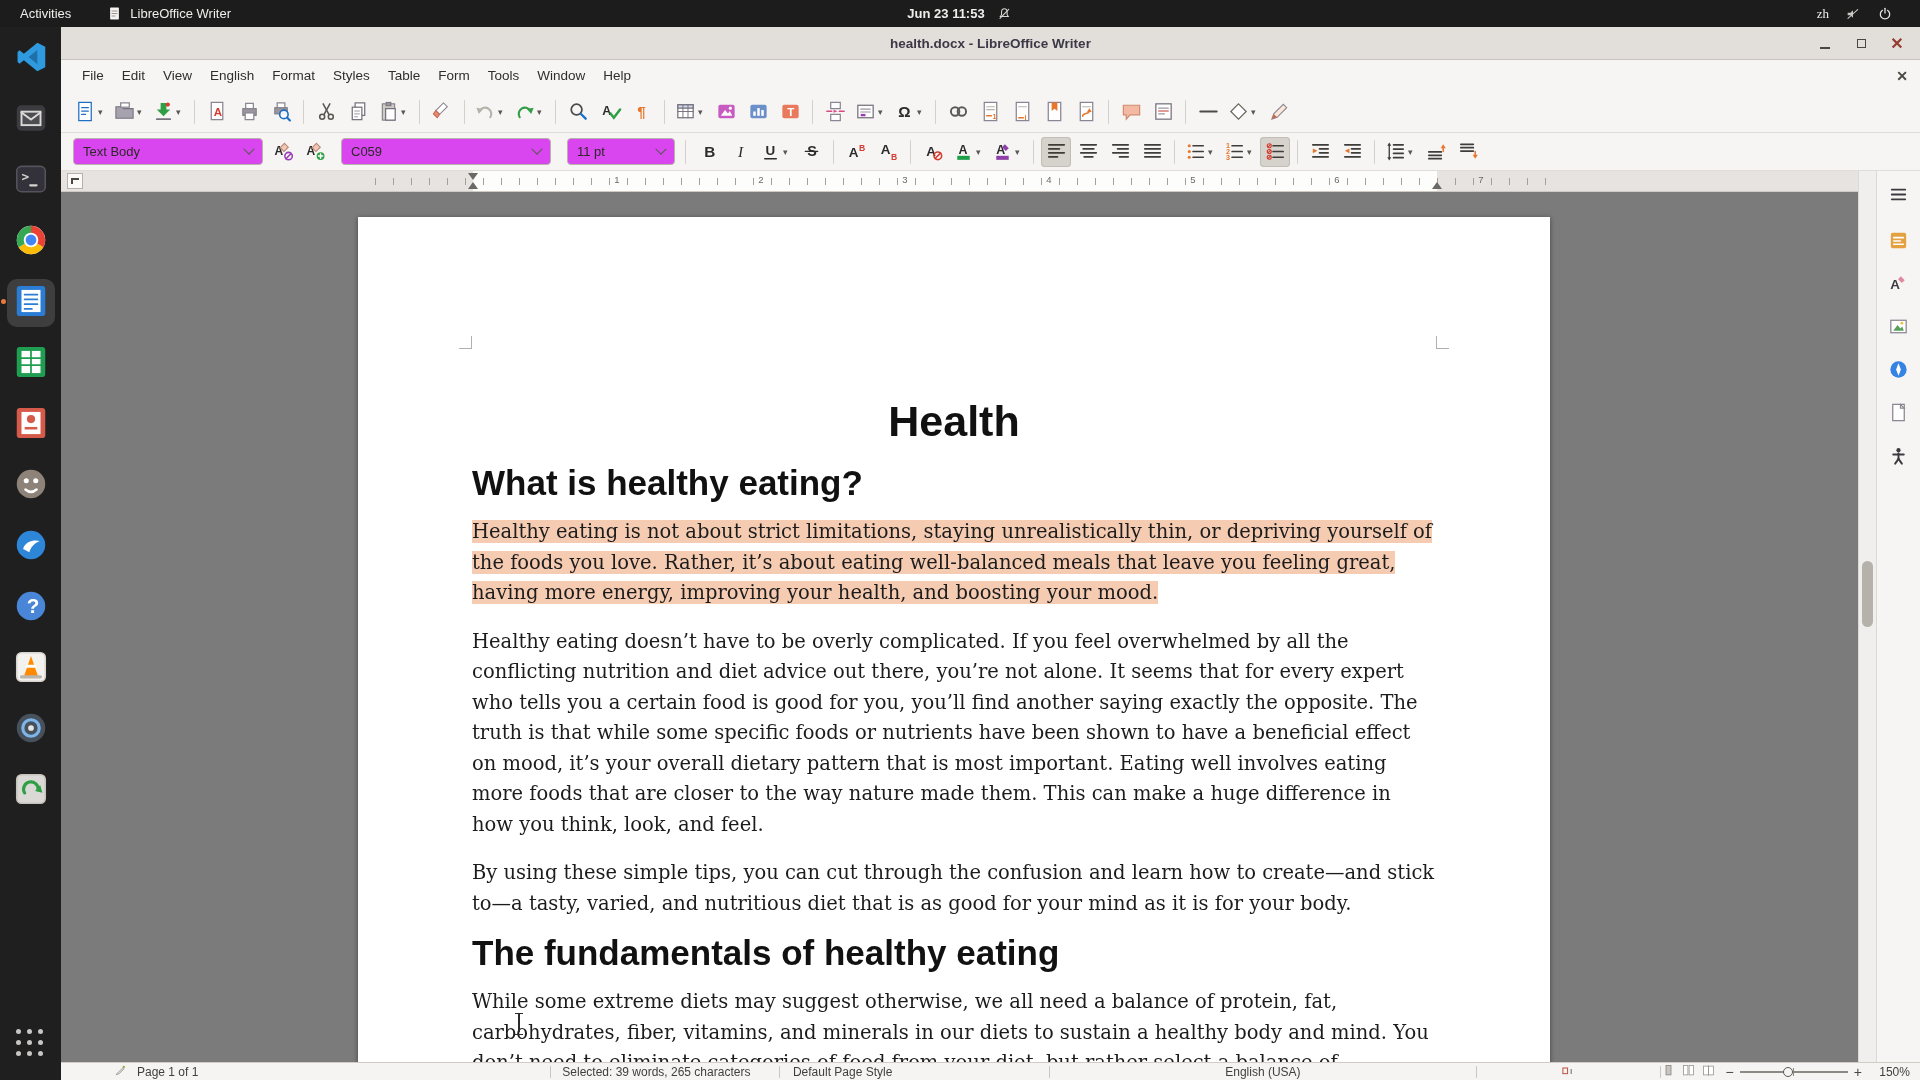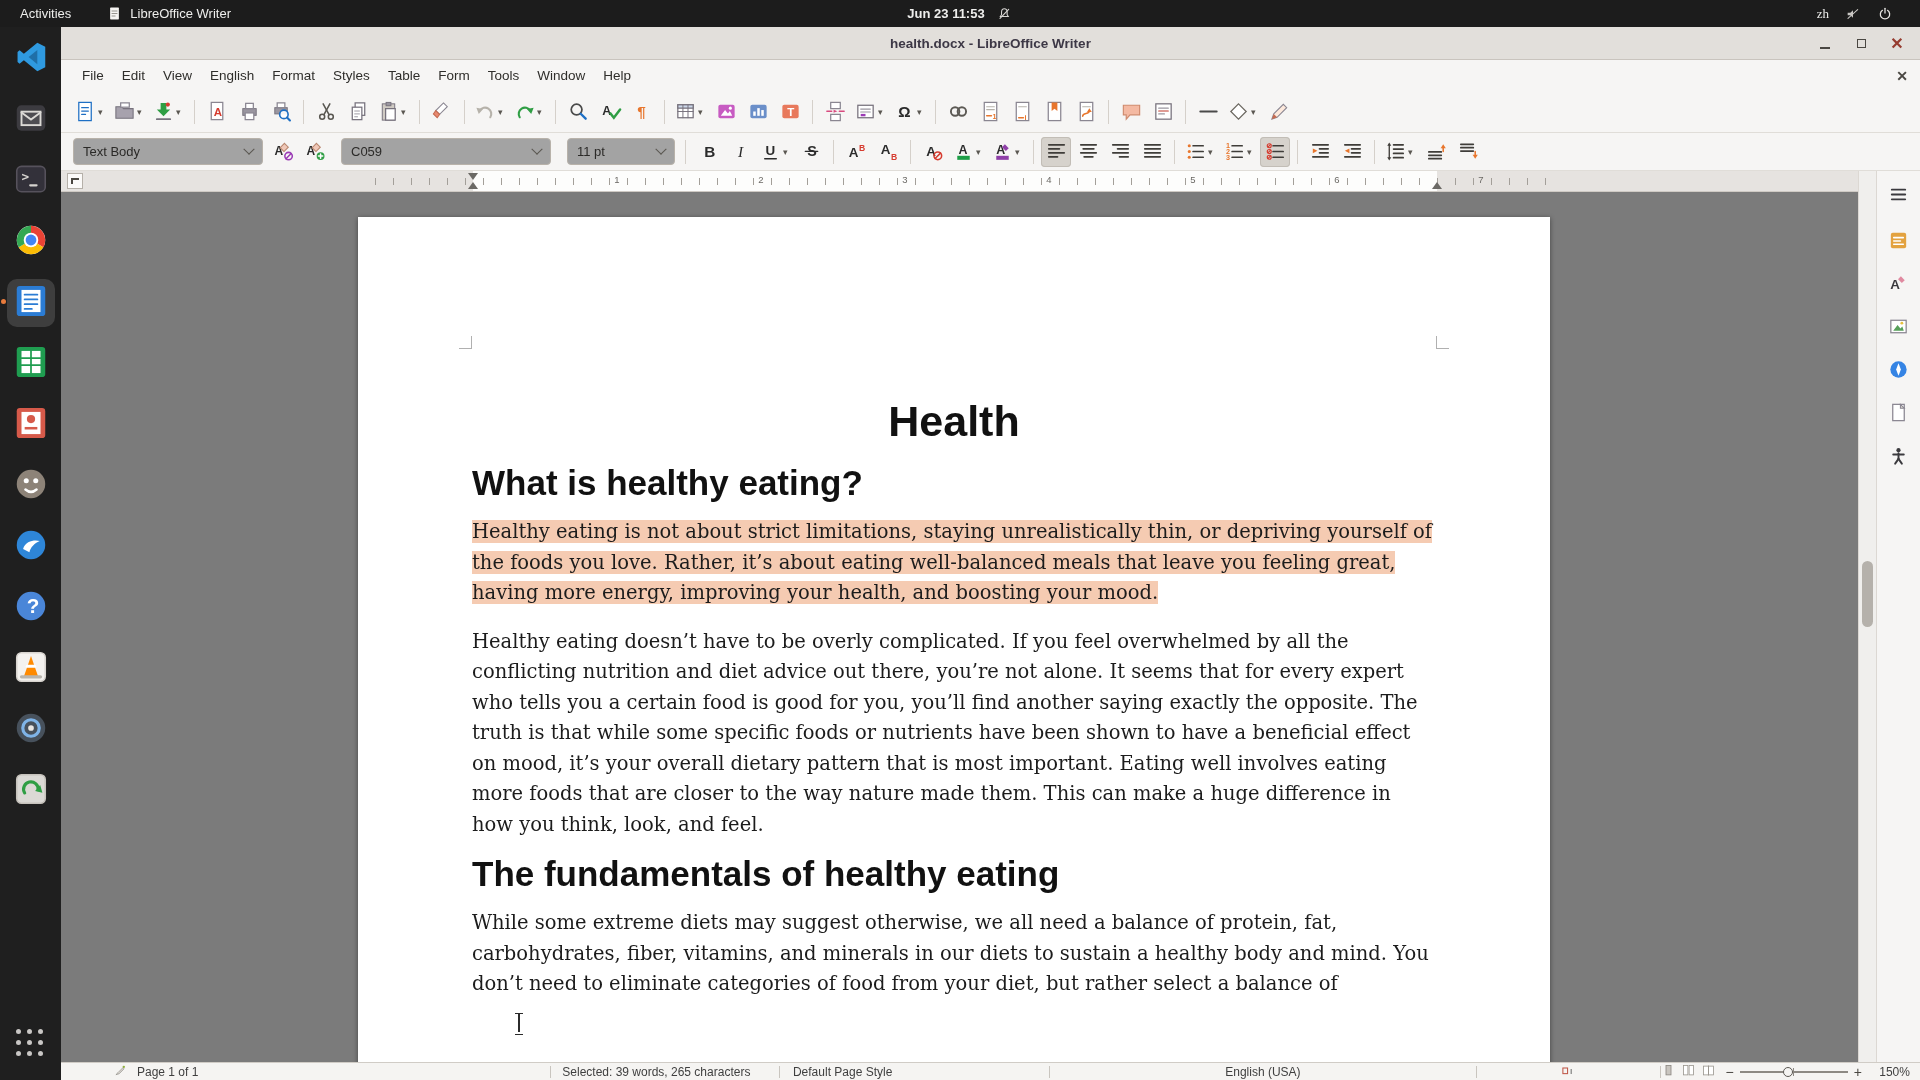--- a/index.html
+++ b/index.html
@@ -37,21 +37,21 @@
   .menu-item { padding:4px 9px; border-radius:3px; }
   .menu-close { position:absolute; right:12px; color:#4a4742; font-size:14px; font-weight:bold; }
 
   .tb { background:#f6f5f4; display:flex; align-items:center; border-bottom:1px solid #e0ddd8; }
   .tb1 { height:42px; padding-left:10px; }
   .tb2 { height:38px; padding-left:8px; }
   .ticon { height:30px; min-width:30px; padding:0 2px; margin:0 1px; border-radius:4px; display:flex; align-items:center; justify-content:center; }
   .ticon.active { background:#d6d2cc; box-shadow:inset 0 0 0 1px #c2bdb6; }
   .dd { font-size:9px; color:#5a5751; margin-left:1px; width:9px; }
   .sep { width:1px; height:24px; background:#d5d0ca; margin:0 6px; }
-  .combo { height:27px; background:#a3a3a3; border:1px solid #b8b2aa; border-radius:4px; display:flex; align-items:center; justify-content:space-between; padding:0 9px; font-size:13px; color:#2b2a28; margin:0 4px; }
+  .combo { height:27px; background:#d946ef; border:1px solid #b8b2aa; border-radius:4px; display:flex; align-items:center; justify-content:space-between; padding:0 9px; font-size:13px; color:#2b2a28; margin:0 4px; }
   .combo-paragraph_style { width:190px; }
   .combo-font_name { width:210px; margin-left:10px; }
   .combo-font_size { width:108px; margin-left:12px; }
   .chev { width:8px; height:8px; border-right:1.6px solid #5a5751; border-bottom:1.6px solid #5a5751; transform:rotate(45deg) translate(-2px,-2px); }
 
   
   .content-row { flex:1; display:flex; min-height:0; }
   .main-col { flex:1; display:flex; flex-direction:column; min-width:0; }
 
   .ruler { height:21px; background:#e6e3e0; position:relative; border-bottom:1px solid #cfcac4; }
@@ -771,20 +771,21 @@
 
       <div class="canvas">
         <div class="page">
           <span class="cmark tl"></span>
           <span class="cmark tr"></span>
           <div class="page-inner" id="doc">
               <div class="doc-title">Health</div>
               <div class="doc-h2">What is healthy eating?</div>
               <div class="doc-p"><span class="sel">Healthy eating is not about strict limitations, staying unrealistically thin, or depriving yourself of the foods you love. Rather, it’s about eating well-balanced meals that leave you feeling great, having more energy, improving your health, and boosting your mood.</span></div>
               <div class="doc-p">Healthy eating doesn’t have to be overly complicated. If you feel overwhelmed by all the conflicting nutrition and diet advice out there, you’re not alone. It seems that for every expert who tells you a certain food is good for you, you’ll find another saying exactly the opposite. The truth is that while some specific foods or nutrients have been shown to have a beneficial effect on mood, it’s your overall dietary pattern that is most important. Eating well involves eating more foods that are closer to the way nature made them. This can make a huge difference in how you think, look, and feel.</div>
+              <div class="doc-p">By using these simple tips, you can cut through the confusion and learn how to create—and stick to—a tasty, varied, and nutritious diet that is as good for your mind as it is for your body.</div>
               <div class="doc-h2">The fundamentals of healthy eating</div>
               <div class="doc-p">While some extreme diets may suggest otherwise, we all need a balance of protein, fat, carbohydrates, fiber, vitamins, and minerals in our diets to sustain a healthy body and mind. You don’t need to eliminate categories of food from your diet, but rather select a balance of</div>
             </div>
           <span class="ibeam"></span>
         </div>
       </div>
     </div>
 
     <div class="scrollcol">
       <span class="scroll-thumb"></span>

